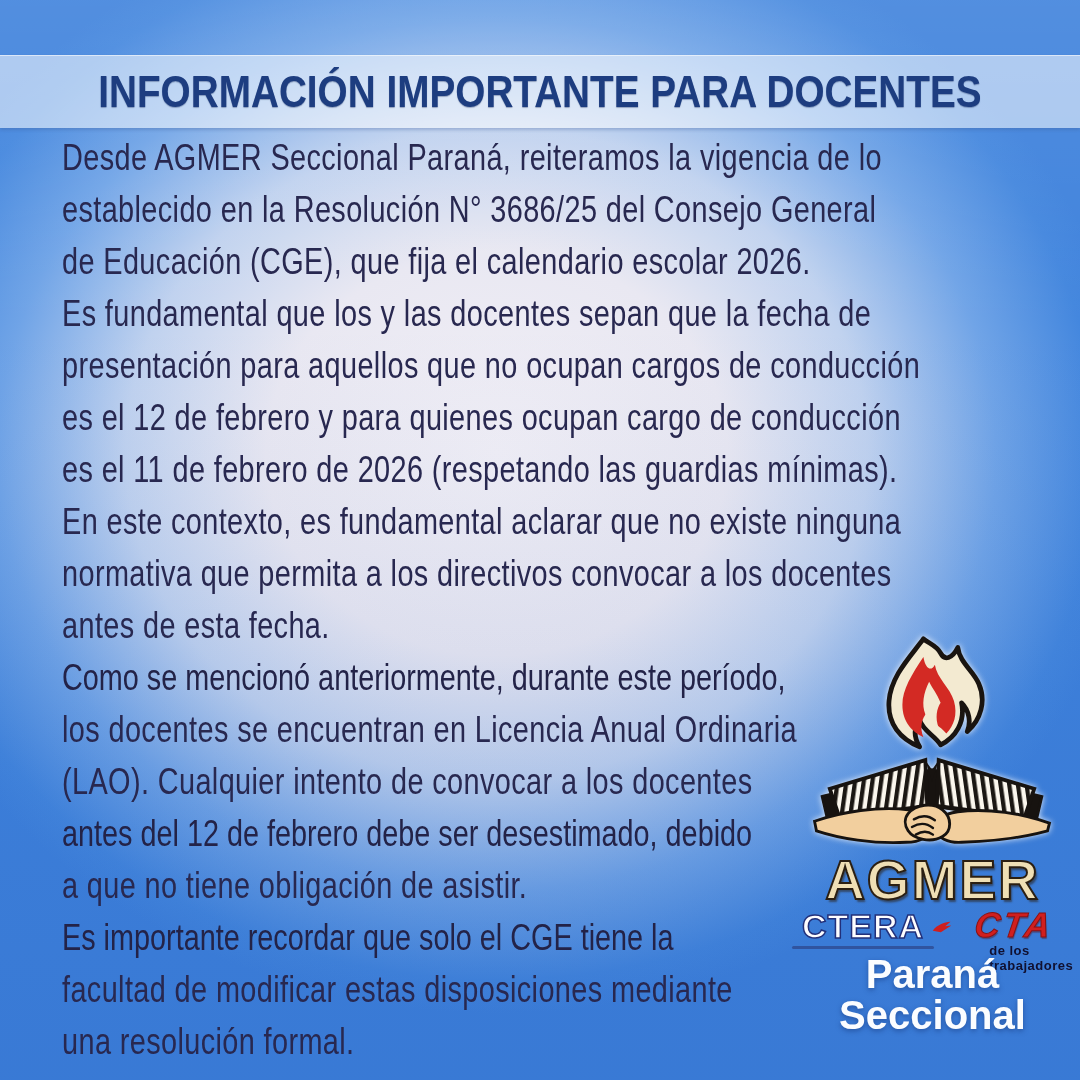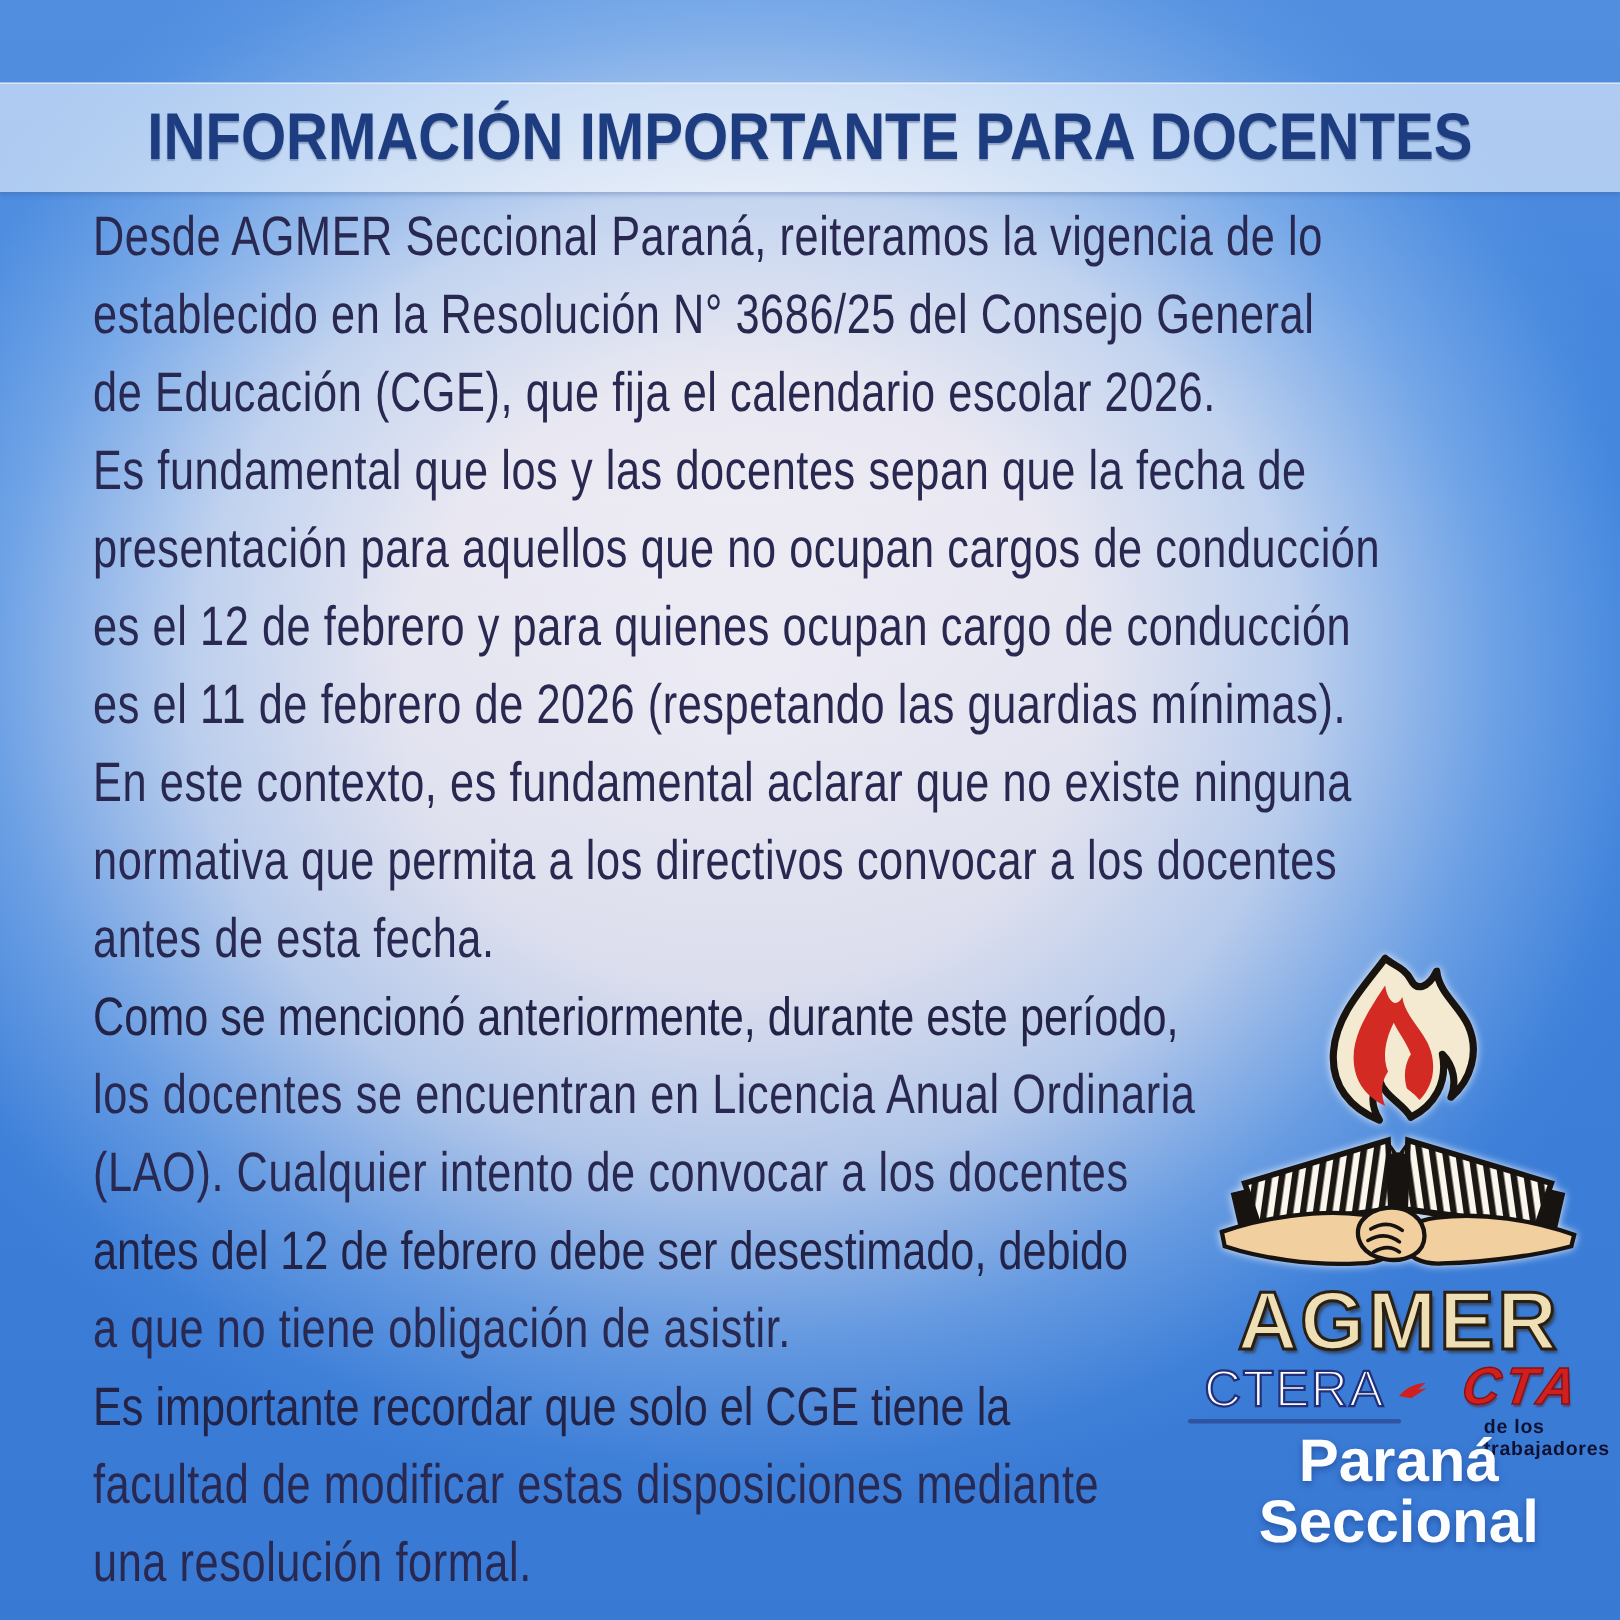--- a/index.html
+++ b/index.html
@@ -34,21 +34,21 @@
   .emblem{position:absolute;left:22px;top:0;filter:drop-shadow(0 0 3px rgba(255,255,255,0.85));}
   .agmer-word{
     position:absolute;left:0;top:212px;width:285px;text-align:center;
     font-family:Liberation Sans, sans-serif;font-weight:bold;font-size:55px;letter-spacing:2px;
     color:#efdfb5;-webkit-text-stroke:2px #2b1f12;
     text-shadow:2px 3px 2px rgba(43,31,18,0.55);
   }
   .fed-row{position:absolute;left:2px;top:272px;width:283px;display:flex;align-items:flex-start;}
   .ctera{display:flex;flex-direction:column;align-items:center;}
   .ctera-word{
-    font-size:34px;font-weight:normal;letter-spacing:1px;color:#fdfdff;
+    font-size:34px;font-weight:bold;letter-spacing:1px;color:#fdfdff;
     -webkit-text-stroke:1.5px #22307a;line-height:36px;
   }
   .ctera-tagline-bar{width:142px;height:3px;background:#2a3a7a;opacity:0.6;margin-top:2px;border-radius:2px;}
   .cta{display:flex;flex-direction:column;align-items:center;margin-left:2px;}
   .cta-word{
     font-size:35px;font-weight:bold;font-style:italic;letter-spacing:3px;line-height:34px;
     color:#d01f1f;-webkit-text-stroke:1px #8a1010;transform:skewX(-8deg);
     text-shadow:1px 2px 1px rgba(90,10,10,0.4);
   }
   .cta-sub{font-size:13px;font-weight:bold;color:#101030;margin-top:1px;letter-spacing:0.5px;margin-left:36px;}

